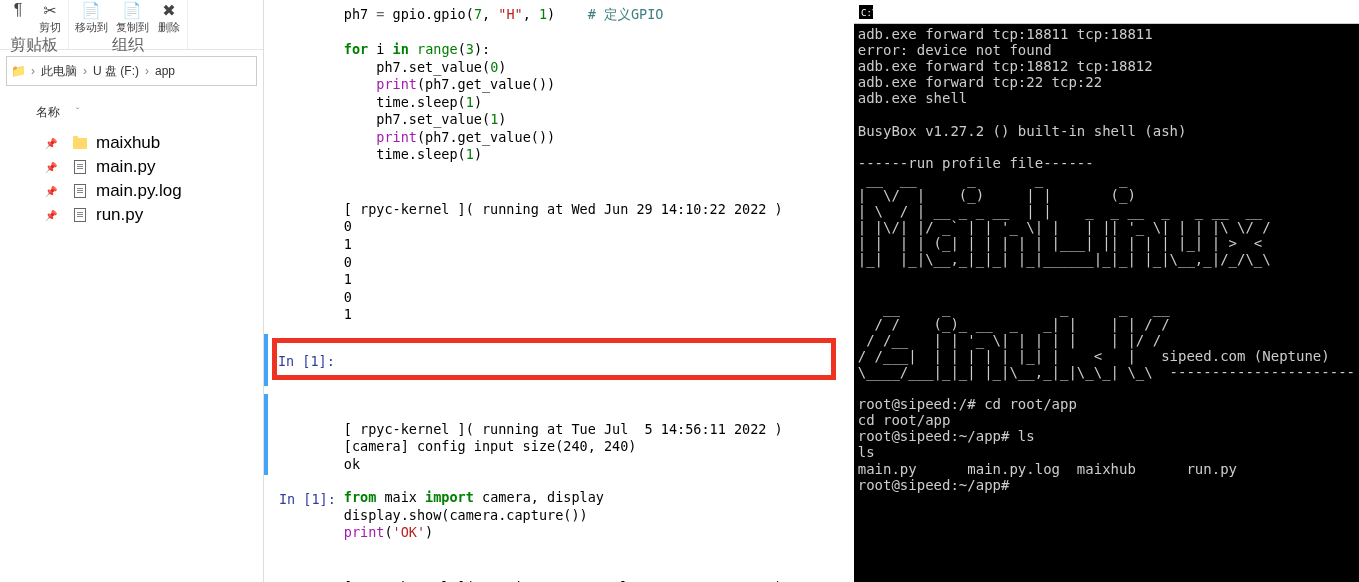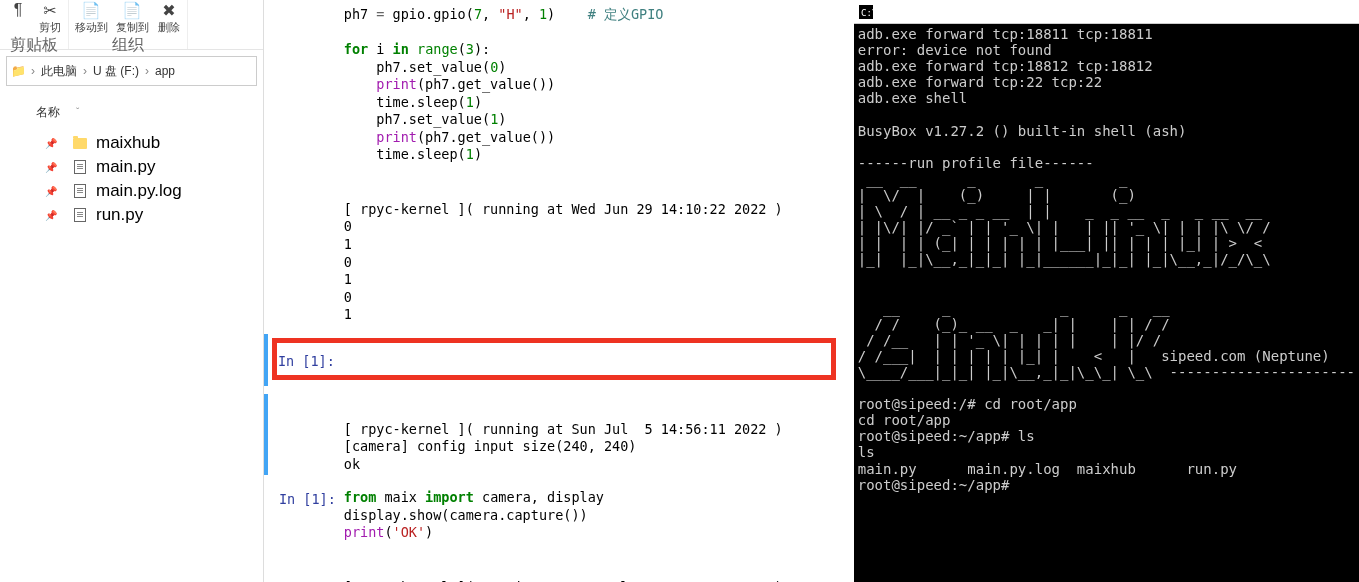--- a/index.html
+++ b/index.html
@@ -174,21 +174,21 @@
       </div>
 
       <div class="cell active">
         <div class="redbox" style="display:flex;flex:1;">
           <div class="prompt">In  [1]:</div>
         </div>
       </div>
       <div class="cell out-block active">
         <div class="prompt"></div>
         <div class="src">
-            <pre>[ rpyc-kernel ]( running at Sun Jul  5 14:56:11 2022 )
+            <pre>[ rpyc-kernel ]( running at Tue Jul  5 14:56:11 2022 )
 [camera] config input size(240, 240)
 ok</pre>
           </div>
       </div>
 
       <div class="cell" style="margin-top:12px;">
         <div class="prompt">In  [1]:</div>
         <div class="src">
 <pre><span class="kw">from</span> maix <span class="kw">import</span> camera, display
 display.show(camera.capture())

